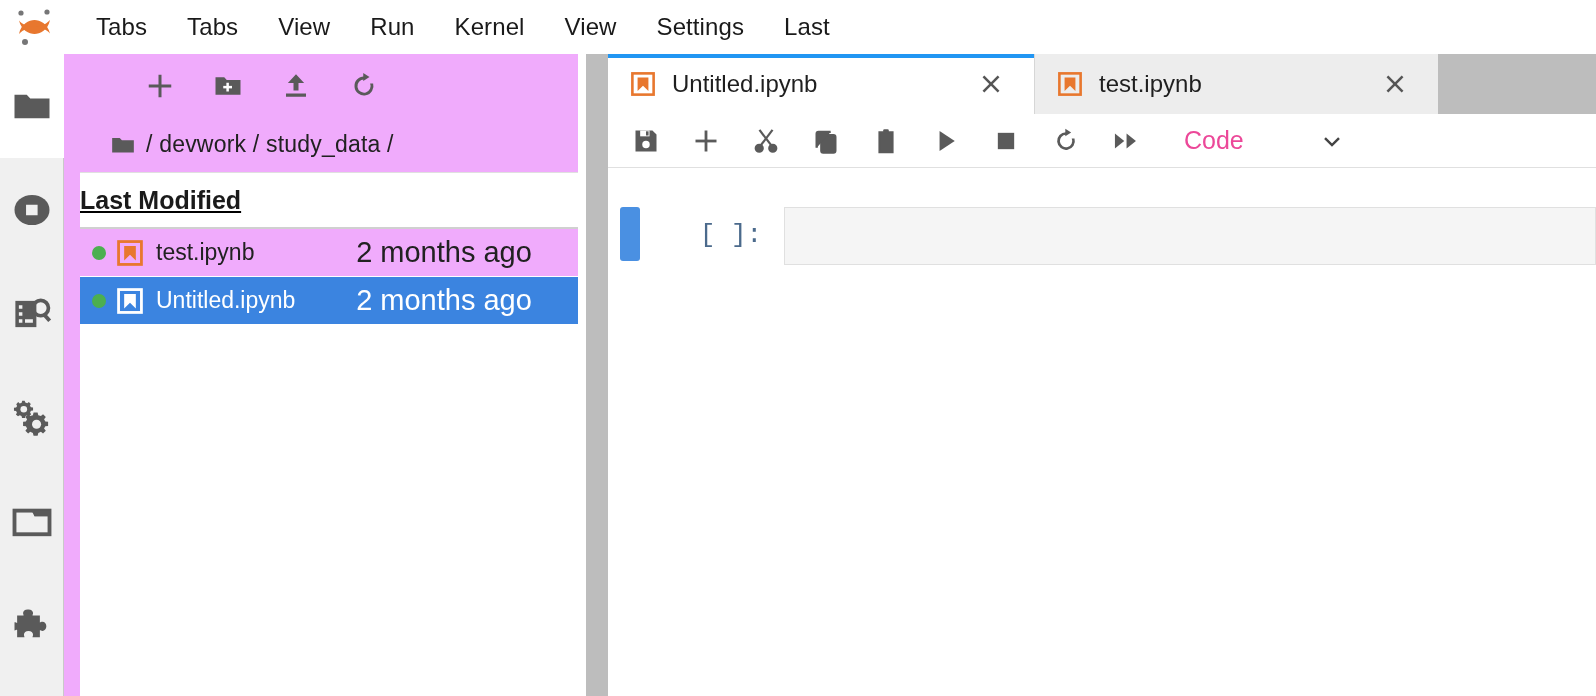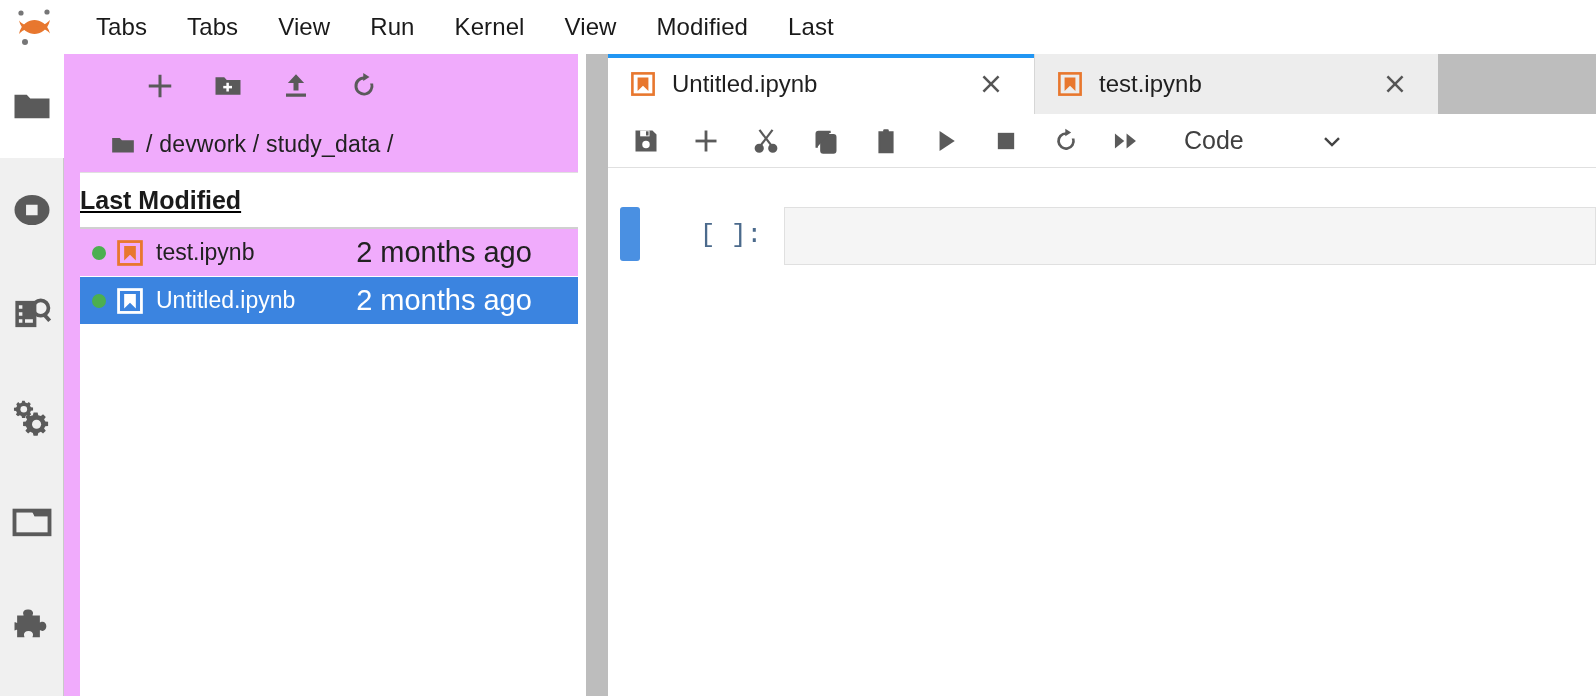--- a/index.html
+++ b/index.html
@@ -143,21 +143,21 @@
     display: flex; align-items: center; padding-left: 8px;
   }
   .nbtb {
     width: 60px; height: 46px; display: flex; align-items: center; justify-content: center;
     cursor: default;
   }
   .nbtb svg { fill: #5a5a5a; }
   .cell-type {
     display: flex; align-items: center; margin-left: 28px; cursor: default;
   }
-  .cell-type-label { font-size: 25px; color: #404040; }
+  .cell-type-label { font-size: 25px; color: #ec4899; }
   .cell-type-caret { margin-left: 74px; display: flex; }
 
   .nb-canvas {
     position: absolute; left: 0; top: 115px; width: 988px; height: 527px;
     background: #ffffff;
   }
   .cell {
     position: absolute; left: 0; top: 38px; width: 988px; height: 74px;
     display: flex; align-items: flex-start;
   }
@@ -190,21 +190,21 @@
         <path d="M7 14.5 C14 23, 30 23, 38 14 C36 24, 28 28, 22.5 28 C17 28, 9.5 24.5, 7 14.5 Z" fill="#e8772e"></path>
       </svg>
     </div>
     <div class="menu-items">
       <div class="menu-item">Tabs</div>
       <div class="menu-item">Tabs</div>
       <div class="menu-item">View</div>
       <div class="menu-item">Run</div>
       <div class="menu-item">Kernel</div>
       <div class="menu-item">View</div>
-      <div class="menu-item">Modified</div>
+      <div class="menu-item">Settings</div>
       <div class="menu-item">Last</div>
     </div>
   </div>
 
   <div class="rail">
 
     <div class="rail-item active">
       <svg class="rail-icon" viewBox="0 0 24 24">
         <path d="M2 5.5h7l2 2.2h11v11.3H2z"></path>
       </svg>

